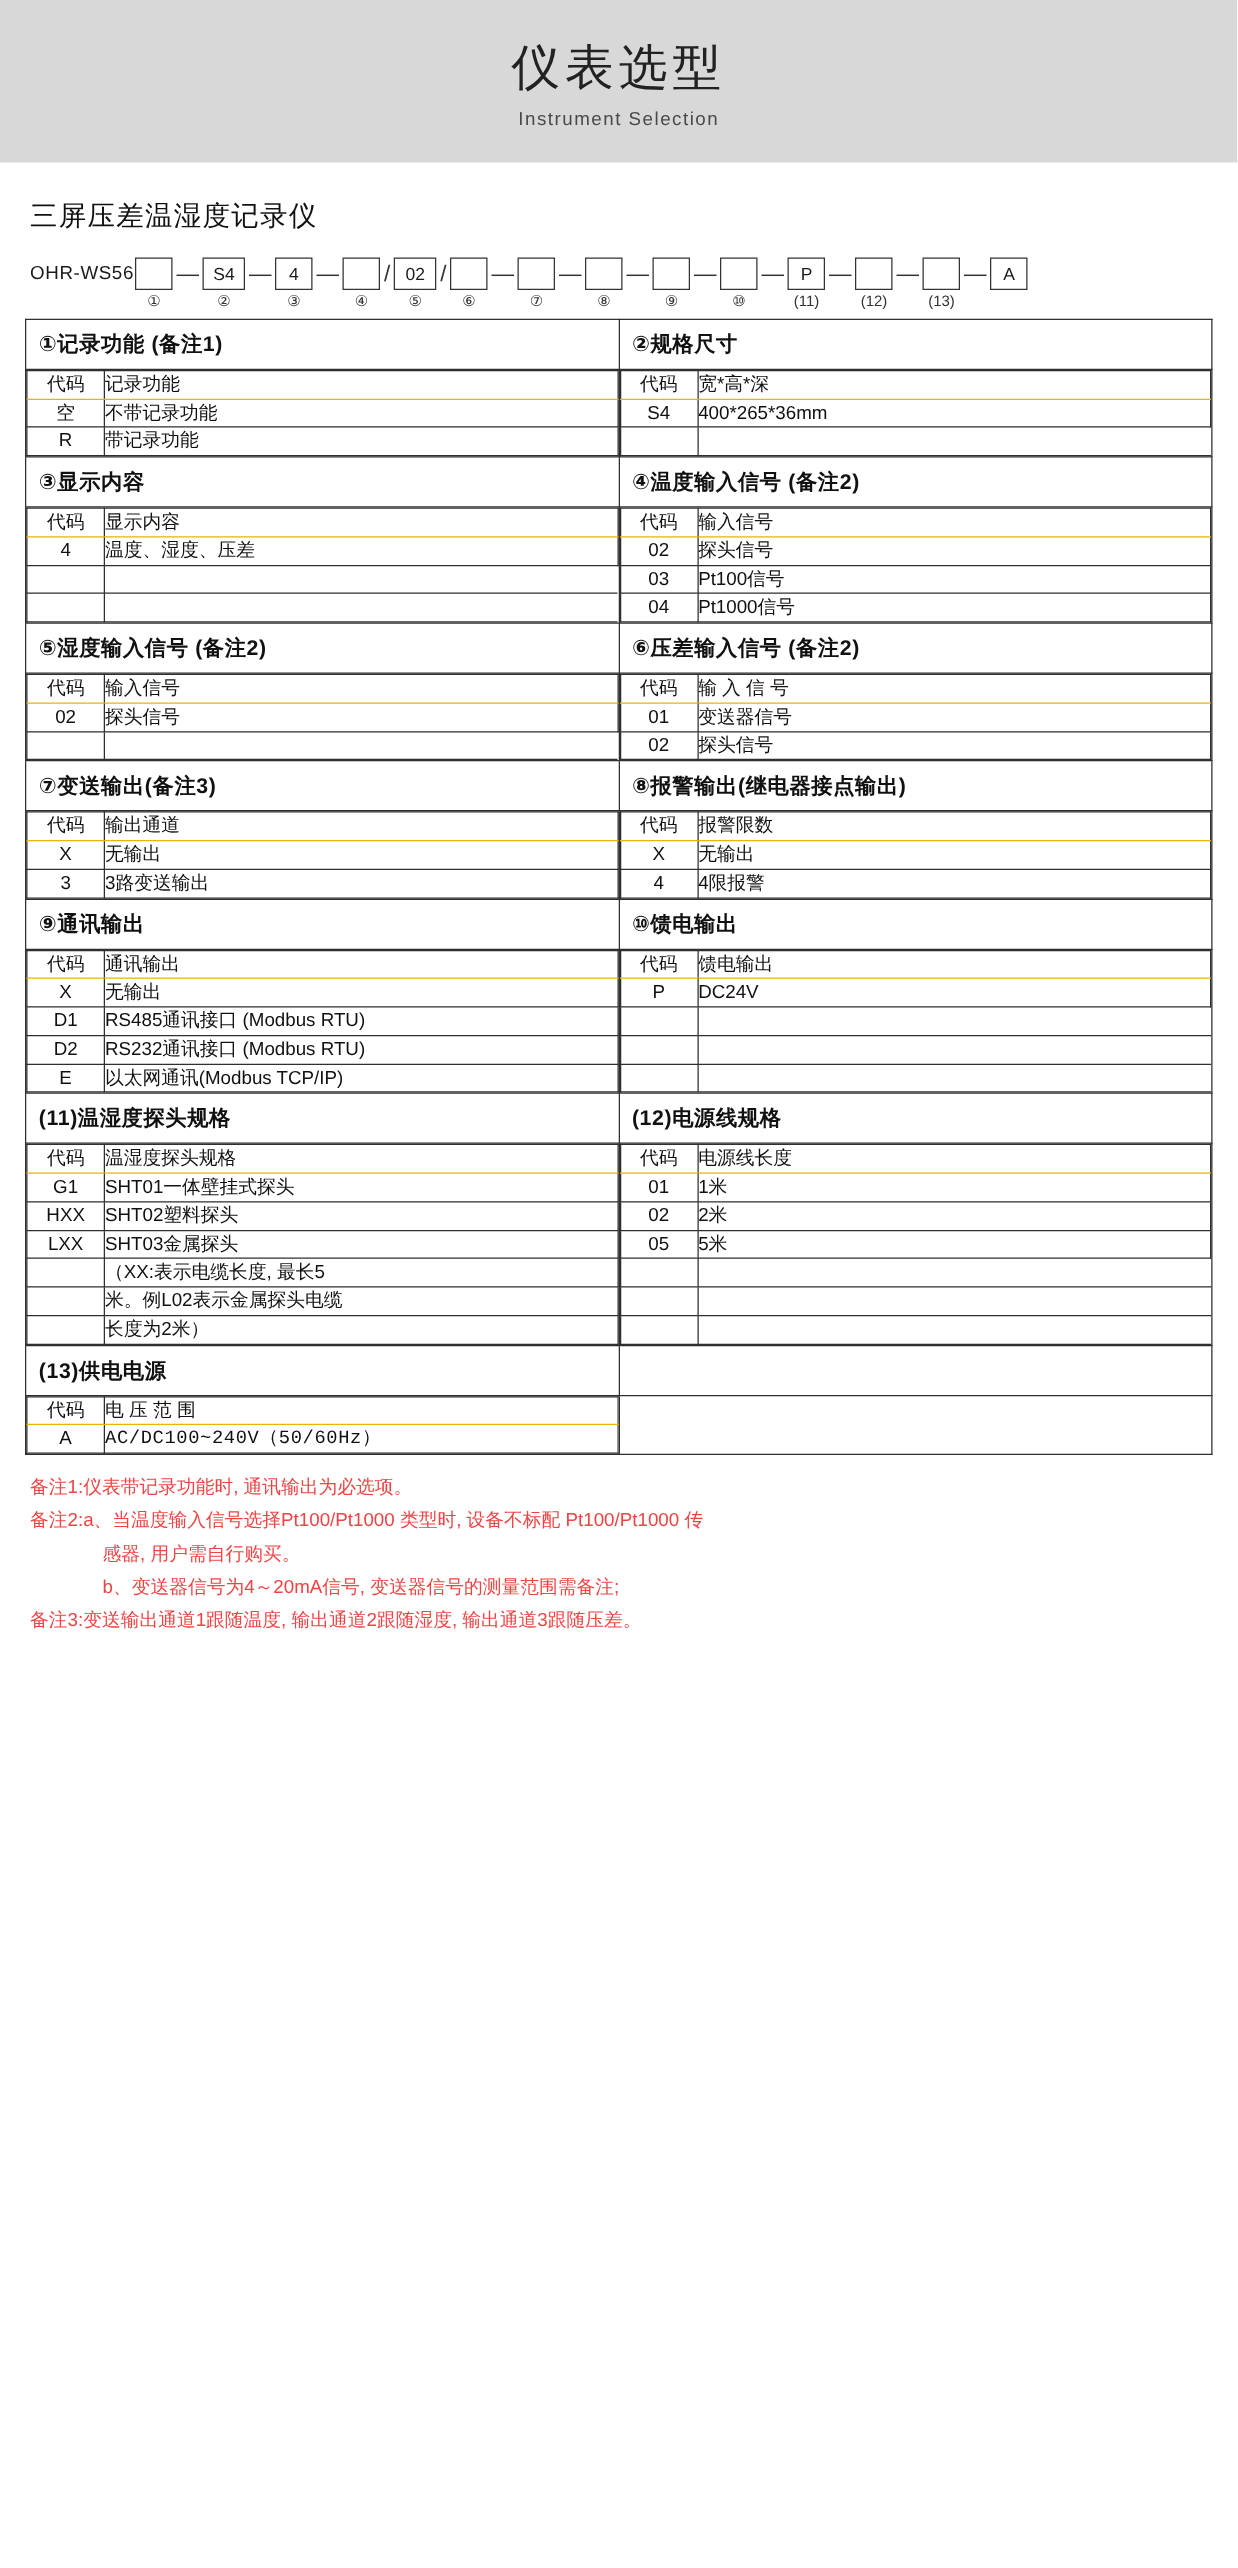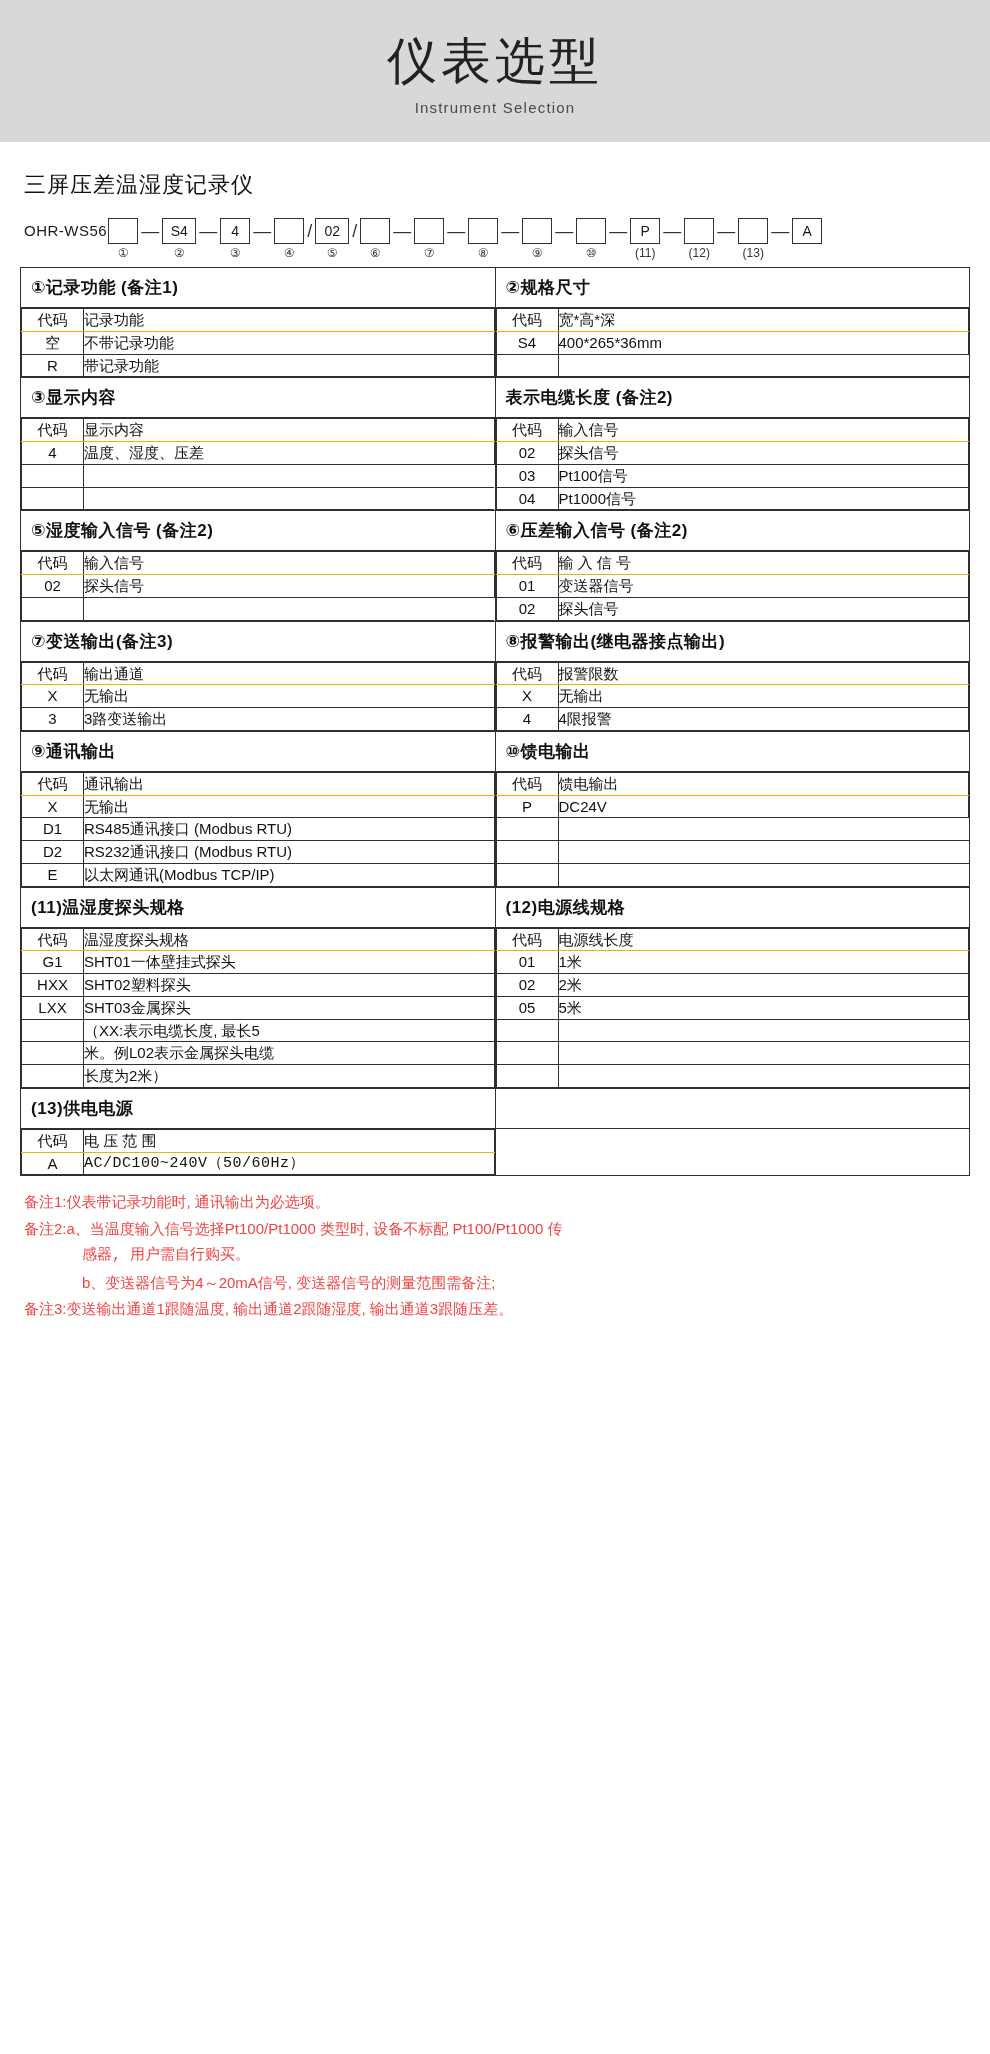--- a/index.html
+++ b/index.html
@@ -12,21 +12,21 @@
   }
   .page { width: 990px; position: relative; }
 
   
   .banner {
     background: #d8d8d8;
     padding: 34px 0 26px 0;
     text-align: center;
   }
   .banner-title {
-    font-size: 50px;
+    font-size: 39px;
     letter-spacing: 4px;
     color: #222;
     font-weight: 400;
     line-height: 1.1;
   }
   .banner-sub {
     margin-top: 10px;
     font-size: 15px;
     letter-spacing: 1.2px;
     color: #4a4a4a;
@@ -129,21 +129,21 @@
   .mono-ish { font-family: Liberation Mono, monospace; letter-spacing: 0.5px; }
 
   
   .notes {
     margin: 14px 4px 26px 4px;
     font-size: 15px;
     line-height: 1.65;
     color: #ef4444;
   }
   .notes p { margin: 0 0 2px 0; }
-  .notes .indent { padding-left: 58px; font-family: Liberation Mono, monospace; }
+  .notes .indent { padding-left: 58px; }
   .notes .indent2 { padding-left: 58px; }
 </style>
 </head>
 <body>
 
 <div class="page">
 
   <div class="banner">
     <div class="banner-title">仪表选型</div>
     <div class="banner-sub">Instrument Selection</div>
@@ -278,21 +278,21 @@
                   </tr>
                 </tbody>
               </table>
             </td>
           </tr>
           <tr>
             <td>
               <div class="sec-head">③显示内容</div>
             </td>
             <td>
-              <div class="sec-head">表示电缆长度 (备注2)</div>
+              <div class="sec-head">④温度输入信号 (备注2)</div>
             </td>
           </tr>
           <tr>
             <td>
               <table class="sub-table">
                 <tbody>
                   <tr class="hdr">
                     <td class="code-col">代码</td>
                     <td class="desc-col">显示内容</td>
                   </tr>

